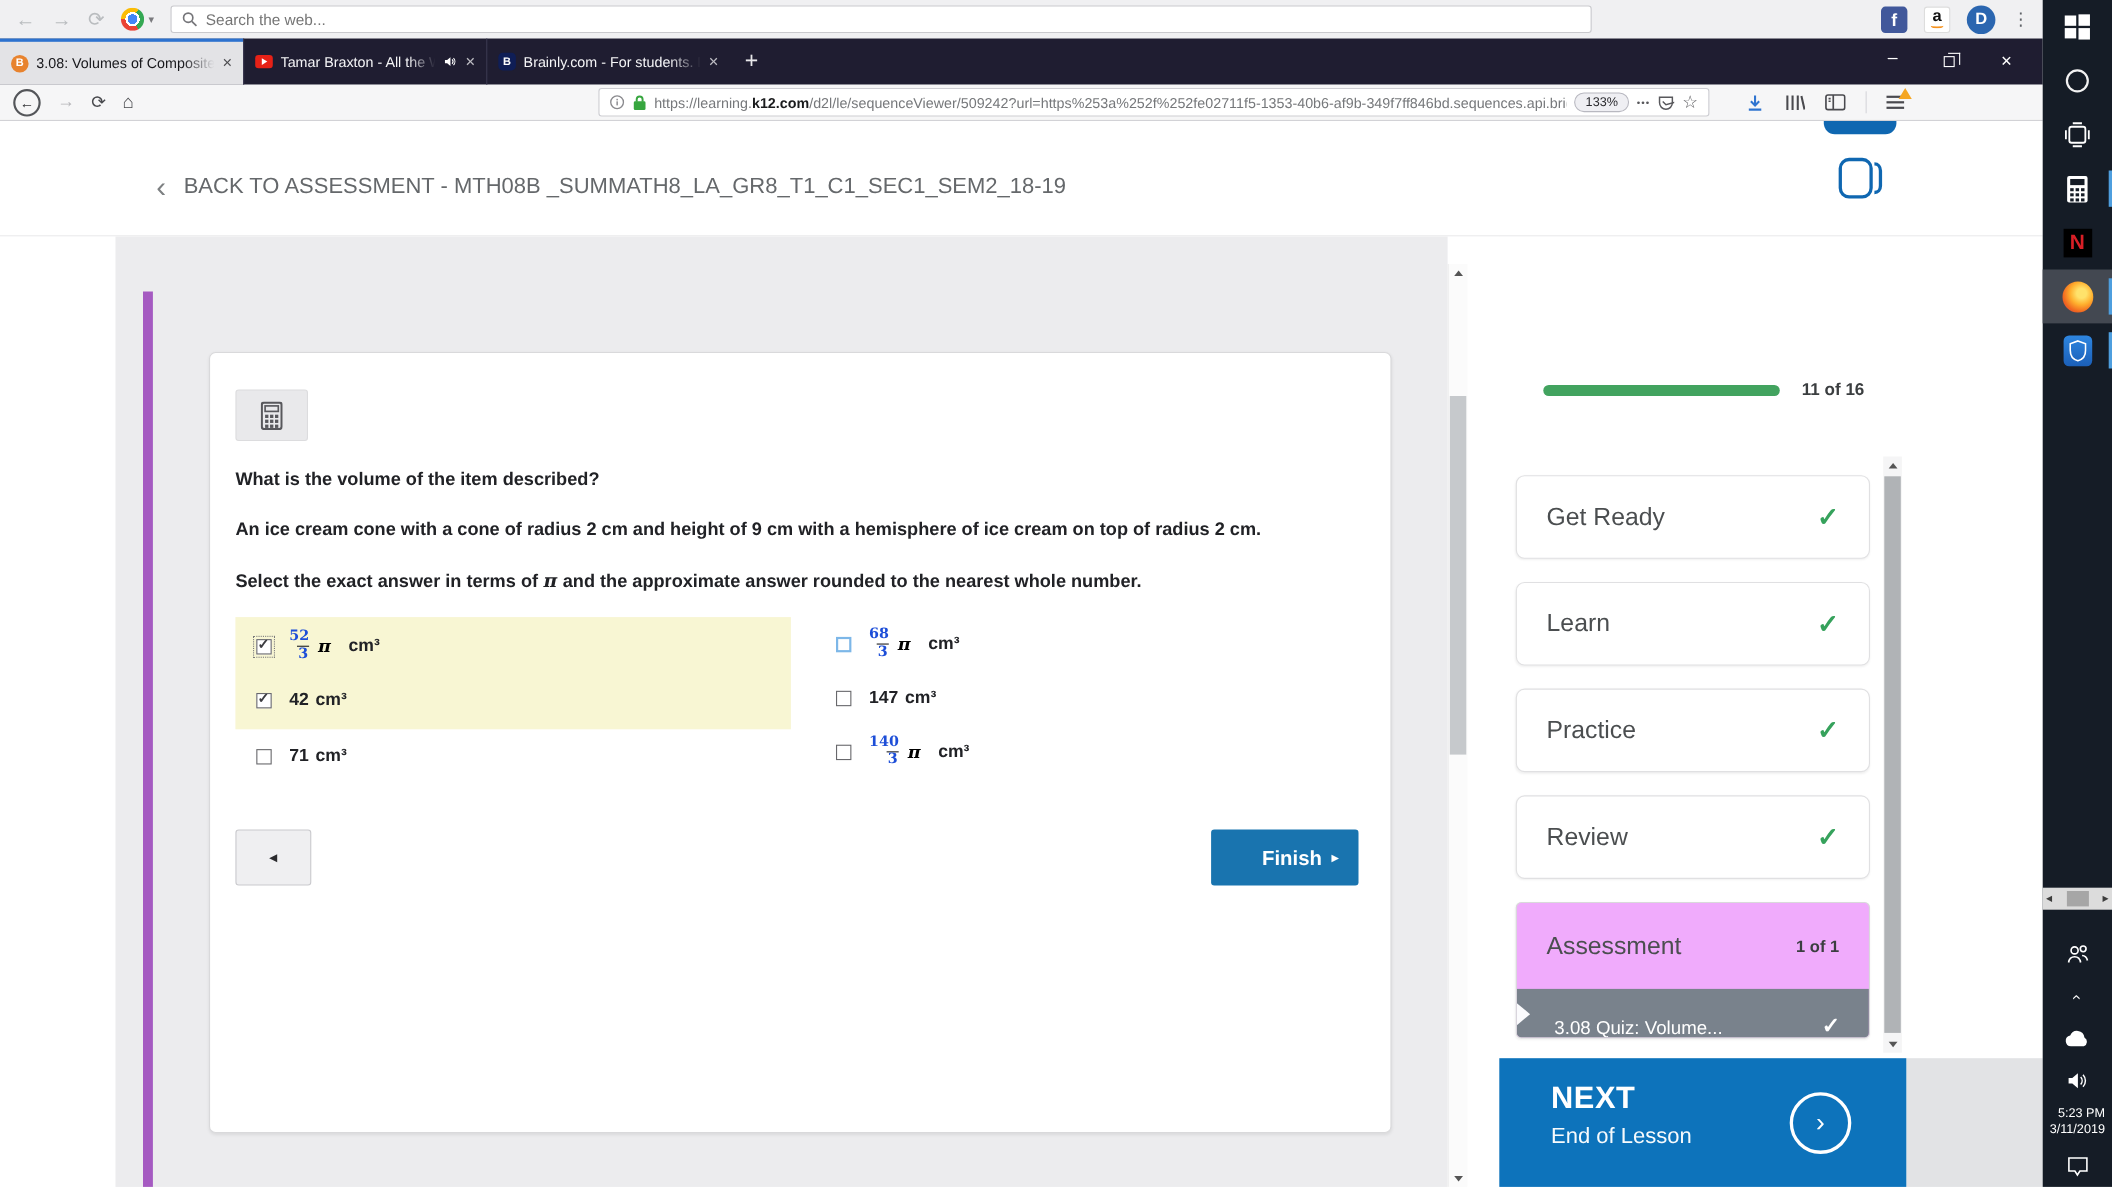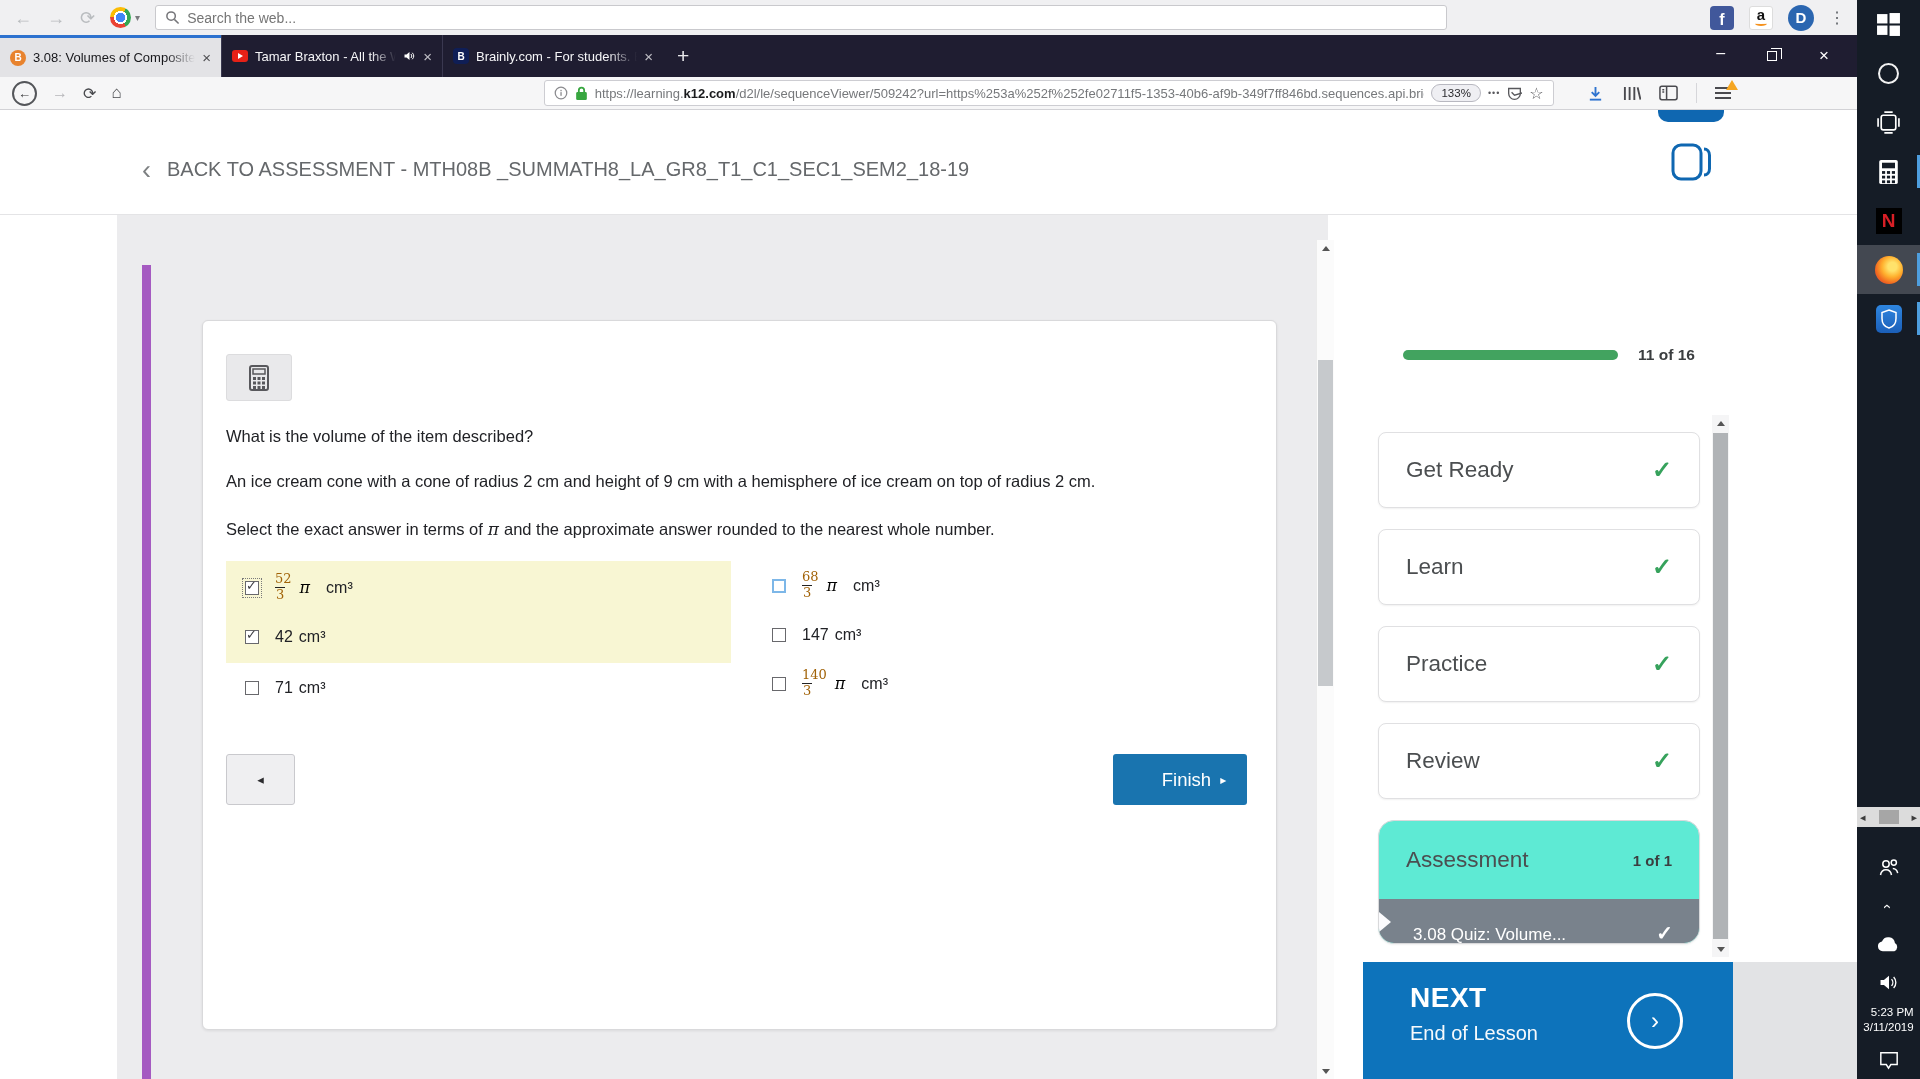--- a/index.html
+++ b/index.html
@@ -87,43 +87,43 @@
   .ba-chevron { font-size:27px; color:#7d8082; line-height:20px; }
   .ba-label { font-size:20px; color:#65686b; }
   .blue-pill { position:absolute; left:1658px; top:0; width:66px; height:12px; background:#0f67b1;
     border-radius:0 0 10px 10px; }
   .cards-icon { position:absolute; left:1665px; top:28px; }
 
   .page-body { position:absolute; top:105px; left:0; right:0; bottom:0; }
 
   
   .content-region { position:absolute; left:0; top:0; width:1363px; height:100%; background:#fff; }
-  .gray-panel { position:absolute; left:117px; top:0; width:1211px; bottom:0; background:#ececee; }
+  .gray-panel { position:absolute; left:105px; top:0; width:1211px; bottom:0; background:#ececee;font-weight:bold; }
   .purple-bar { position:absolute; left:25px; top:50px; bottom:0; width:9px; background:#a55ac1; }
   .question-card { position:absolute; left:85px; top:105px; width:1075px; height:710px; background:#fff;
     border:1px solid #d9d9db; border-radius:6px; box-shadow:0 1px 3px rgba(0,0,0,.08); }
   .calc-btn { position:absolute; left:23px; top:33px; width:66px; height:47px; background:#e9e9eb;
     border:1px solid #dcdcde; border-radius:3px; display:flex; align-items:center; justify-content:center; }
   .q-prompt { position:absolute; left:23px; top:106px; font-size:16.5px; color:#212226; }
   .q-desc { position:absolute; left:23px; top:151px; font-size:16.5px; color:#212226; }
   .q-instr { position:absolute; left:23px; top:198px; font-size:16.5px; color:#212226; }
   .pi { font-family:"DejaVu Serif", serif; font-style:italic; font-size:17px; margin:0 5px; }
 
   .opts { position:absolute; left:23px; top:240px; width:1010px; }
   .opt-col-left { position:absolute; left:0; top:0; width:505px; }
   .opt-col-right { position:absolute; left:527px; top:0; width:360px; }
   .yellow-block { background:#f8f6d3; padding:2px 0; }
   .opt { height:49px; display:flex; align-items:center; gap:16px; padding-left:19px; }
   .cb { width:14px; height:14px; min-width:14px; border:1px solid #68686c; background:#fff; position:relative; }
   .cb i { display:none; position:absolute; left:0px; top:-4px; font-style:normal; font-size:13px; color:#3c3c40; }
   .cb[data-on="true"] i { display:block; }
   .cb.focus { outline:1px dotted #7a7a7a; outline-offset:2px; }
   .cb.blue { border:2px solid #7db7e8; }
-  .frac { display:inline-flex; flex-direction:column; align-items:flex-start;
-    font-family:"DejaVu Serif", serif; font-size:13px; line-height:1.15; color:#a16207; }
+  .frac { display:inline-flex; flex-direction:column; align-items:flex-end;
+    font-family:"DejaVu Serif", serif; font-size:13px; line-height:1.15; color:#1d4ed8; }
   .frac .den { border-top:1px solid #222; padding:0 1px; }
   .opt-pi { font-family:"DejaVu Serif", serif; font-style:italic; font-size:16px; margin-left:-8px; }
   .opt-text { font-size:16px; color:#212226; }
 
   .prev-btn { position:absolute; left:23px; top:433px; width:69px; height:51px; background:#efeff1;
     border:1px solid #c9c9cd; border-radius:3px; display:flex; align-items:center; justify-content:center;
     color:#2b2b2e; font-size:13px; }
   .finish-btn { position:absolute; left:910px; top:433px; width:134px; height:51px; background:#1974af;
     border-radius:3px; color:#fff; font-size:18.5px; display:flex; align-items:center; justify-content:center; gap:9px;padding-left:28px; }
   .finish-btn .tri { font-size:12px; }
@@ -144,22 +144,22 @@
   .lesson-sidebar { position:absolute; left:1363px; top:0; right:0; bottom:0; background:#fff; }
   .ls-title { position:absolute; left:40px; top:26px; width:300px; font-size:27px; line-height:38px; color:#4a4d4f; }
   .progress-row { position:absolute; left:40px; top:131px; display:flex; align-items:center; gap:20px; }
   .pbar { width:215px; height:10px; border-radius:6px; background:#42a35f; }
   .plabel { font-size:15.5px; font-weight:bold; color:#3b3e40; }
   .steps { position:absolute; left:15px; top:217px; width:322px; }
   .step-card { height:76px; margin-bottom:21px; border:1px solid #e0e0e2; border-radius:8px; background:#fff;
     box-shadow:0 1px 2px rgba(0,0,0,.06); display:flex; align-items:center; justify-content:space-between;
     padding:0 27px; font-size:22.5px; color:#4b4e50; }
   .check { color:#36a25c; font-size:24px; font-weight:bold; }
-  .assessment-card { height:124px; margin-bottom:0; border:1px solid #d9d9db; border-radius:16px;
-    overflow:hidden; box-shadow:0 1px 2px rgba(0,0,0,.06); position:relative; background:#5eead4; }
+  .assessment-card { height:124px; margin-bottom:0; border:1px solid #d9d9db; border-radius:5px;
+    overflow:hidden; box-shadow:0 1px 2px rgba(0,0,0,.06); position:relative; background:#f0abfc; }
   .ac-head { height:78px; display:flex; align-items:center; justify-content:space-between; padding:0 27px;
     font-size:22.5px; color:#4b4e50; }
   .ac-count { font-size:15px; color:#3b3e40; font-weight:bold; }
   .ac-quiz { height:46px; background:#79828c; color:#fff; font-size:17px; display:flex; align-items:flex-end;
     justify-content:space-between; padding:0 26px 0 34px; position:relative; }
   .ac-quiz .check { color:#fff; font-size:20px; }
   .quiz-marker { position:absolute; left:0; top:13px; width:0; height:0;
     border-top:10px solid rgba(0,0,0,0); border-bottom:10px solid rgba(0,0,0,0); border-left:12px solid #fbfbfd; }
   .side-scroll { position:absolute; left:349px; top:200px; height:542px; width:17px; background:#f5f5f6; }
   .side-scroll .v-thumb { top:18px; bottom:18px; background:#b0b3b6; }

